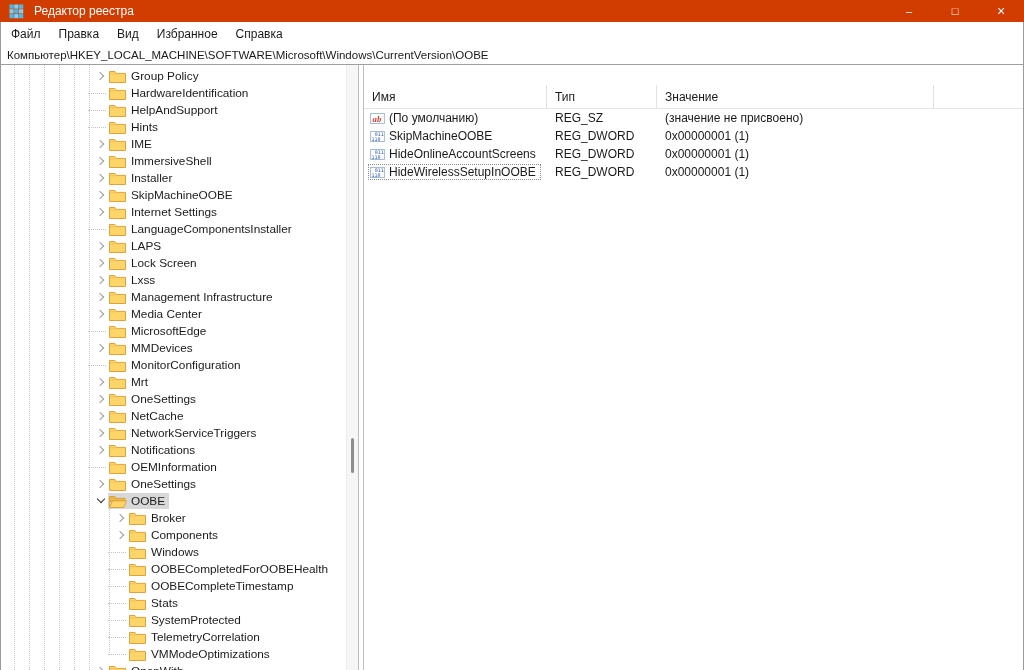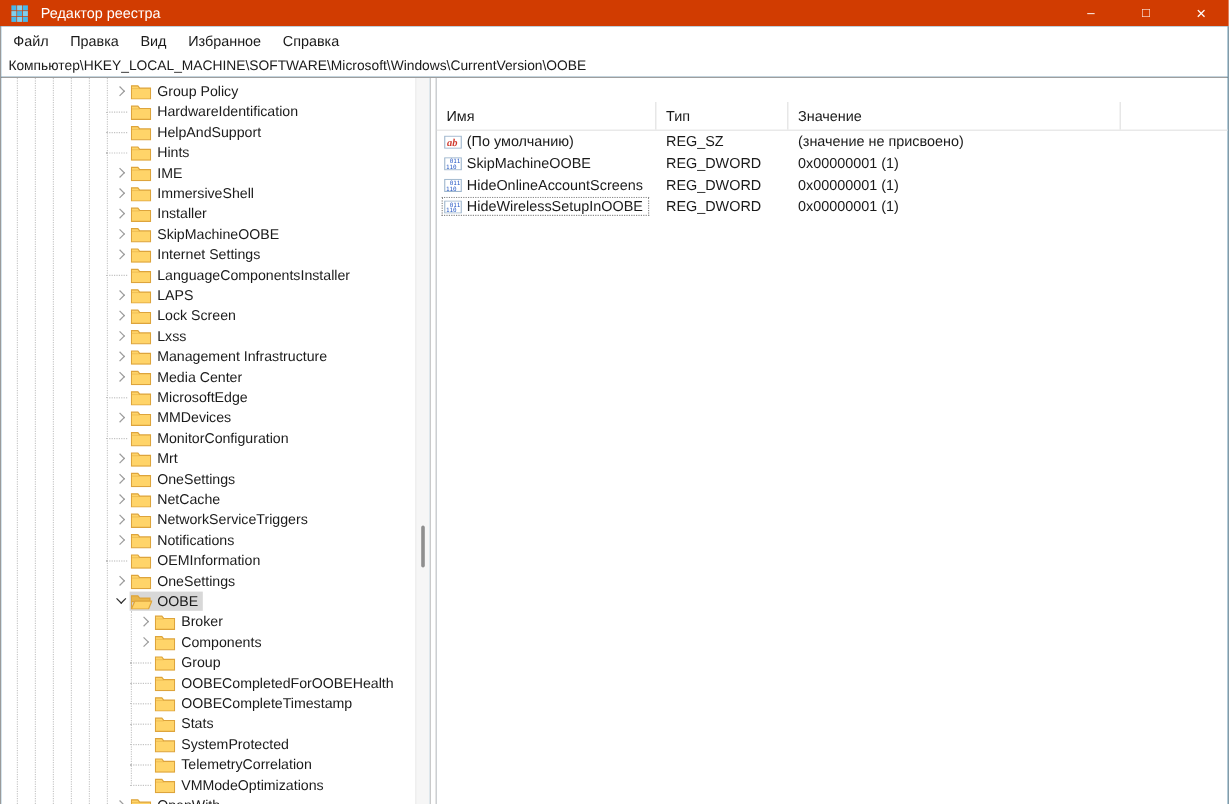--- a/index.html
+++ b/index.html
@@ -520,21 +520,21 @@
   </div>
             <div class="trow lvl1">
     <span class="expander leaf"></span>
     <span class="hl">
       <span class="folder">
                   <svg width="17" height="13" viewBox="0 0 17 13">
      <path d="M.5 12.5 V1.5 h5.4 l1.5 1.9 h9.1 v9.1 z" fill="#ffd469" stroke="#dda43c" stroke-width="1"></path>
      <path d="M.9 3.8 h6.4" stroke="#dda43c" stroke-width=".7" opacity=".55"></path>
    </svg>
                 </span>
-      <span class="tlabel">Group</span>
+      <span class="tlabel">Windows</span>
     </span>
   </div>
             <div class="trow lvl1">
     <span class="expander leaf"></span>
     <span class="hl">
       <span class="folder">
                   <svg width="17" height="13" viewBox="0 0 17 13">
      <path d="M.5 12.5 V1.5 h5.4 l1.5 1.9 h9.1 v9.1 z" fill="#ffd469" stroke="#dda43c" stroke-width="1"></path>
      <path d="M.9 3.8 h6.4" stroke="#dda43c" stroke-width=".7" opacity=".55"></path>
    </svg>

